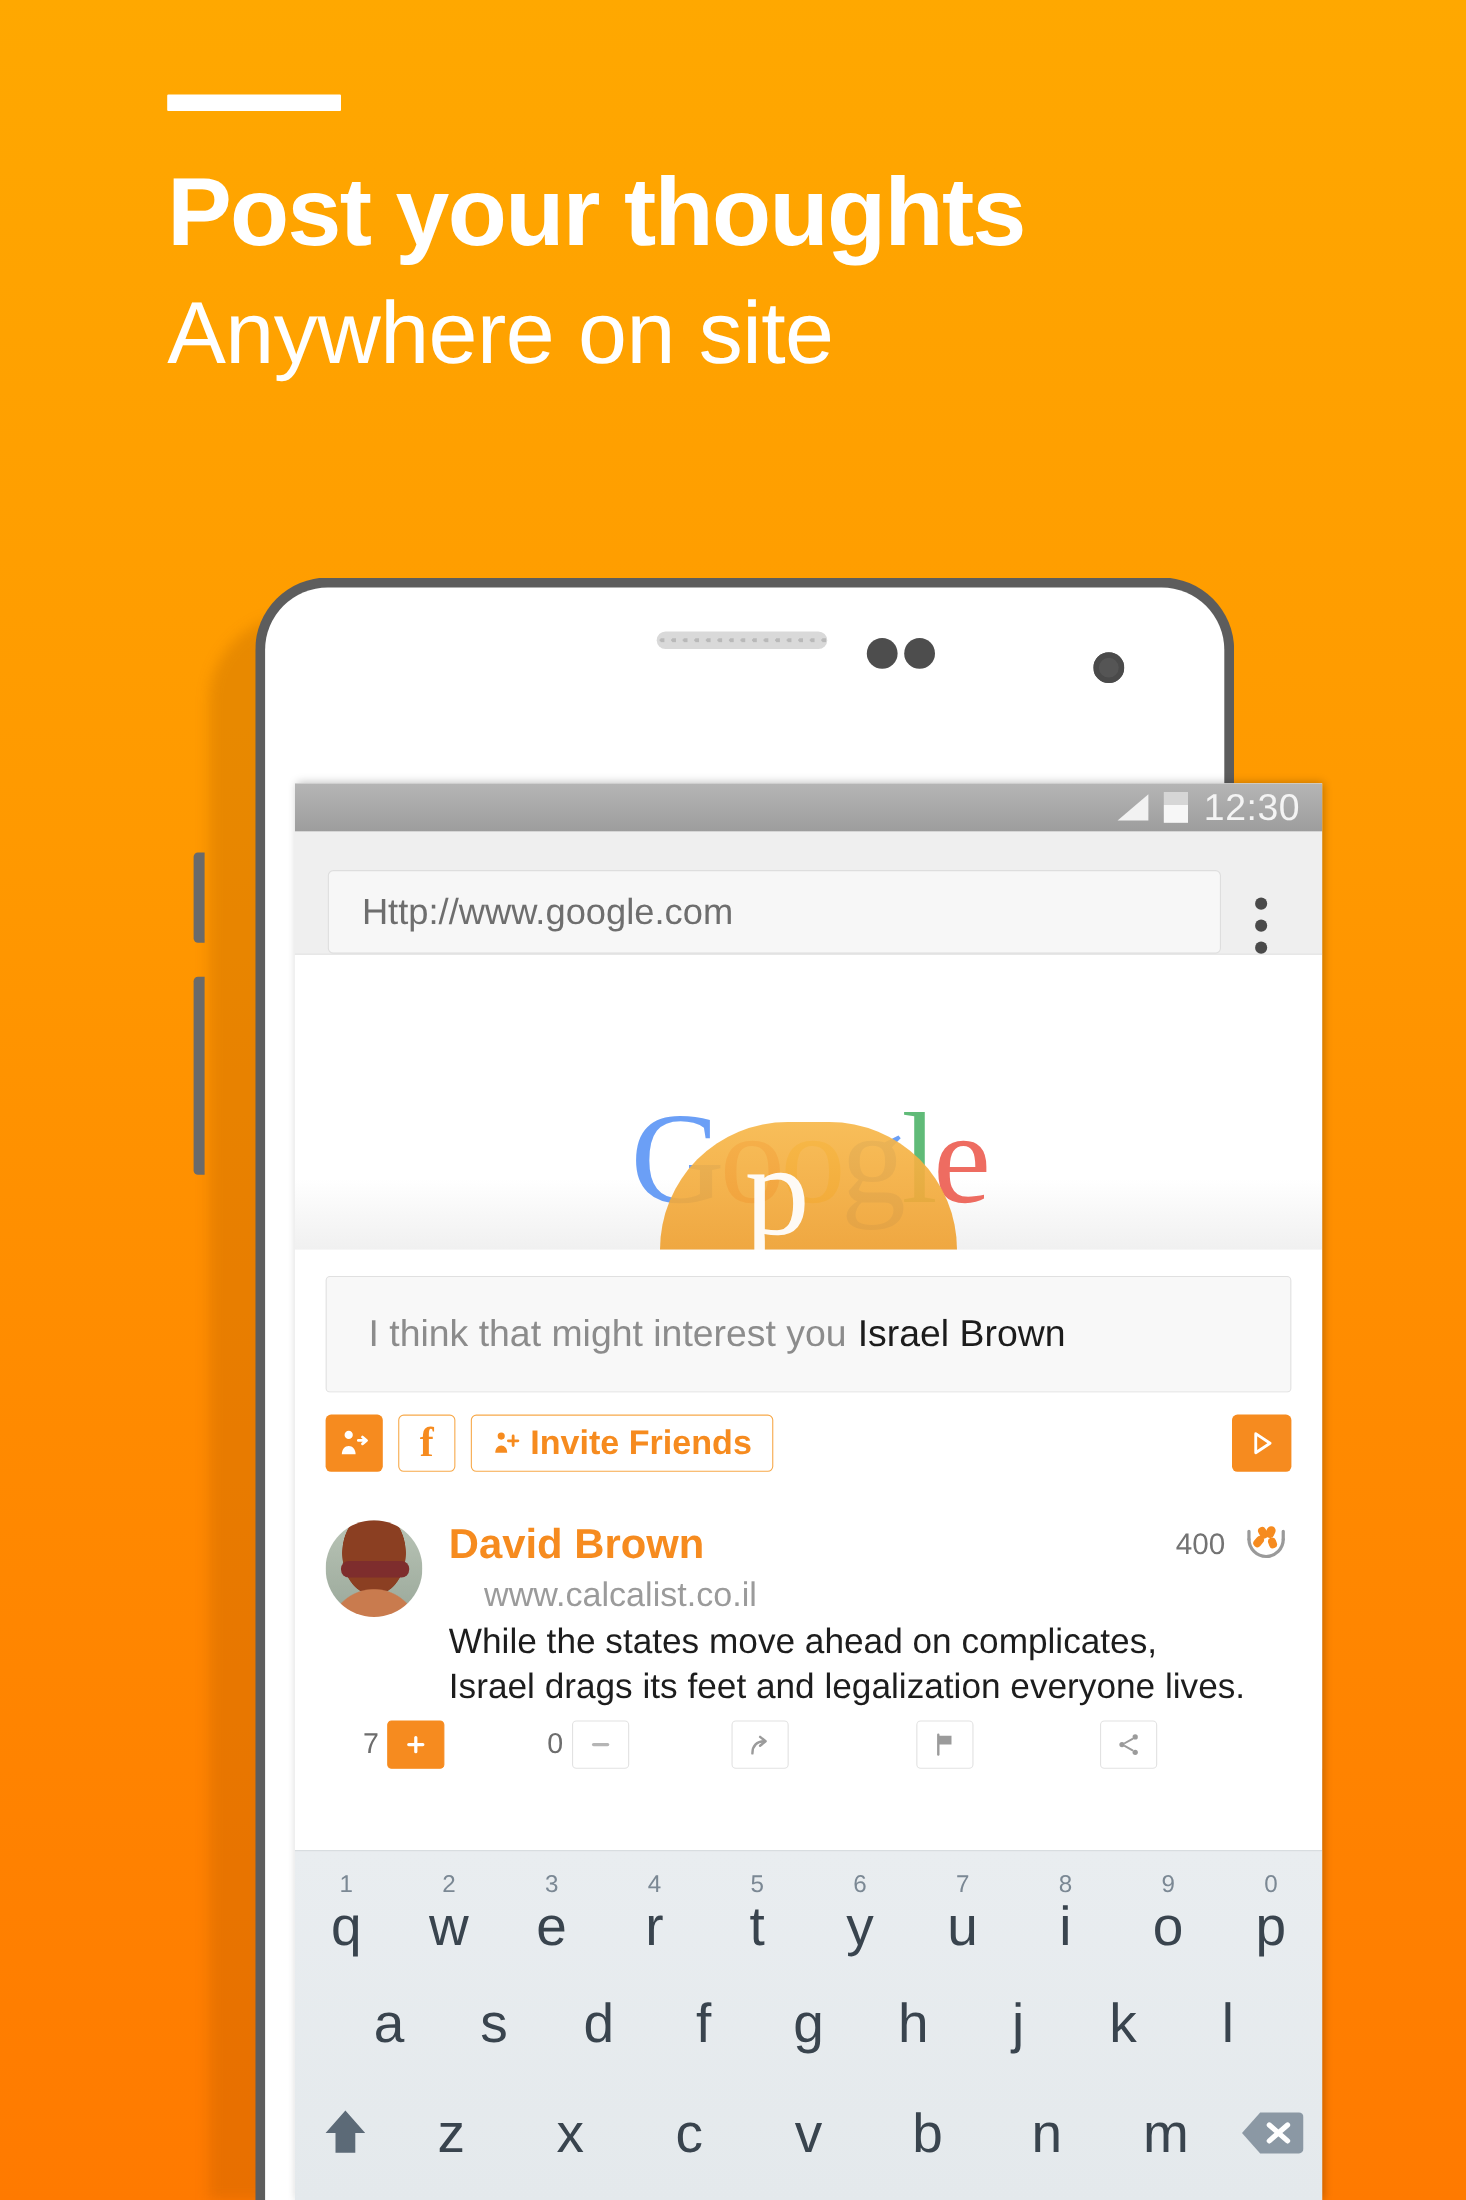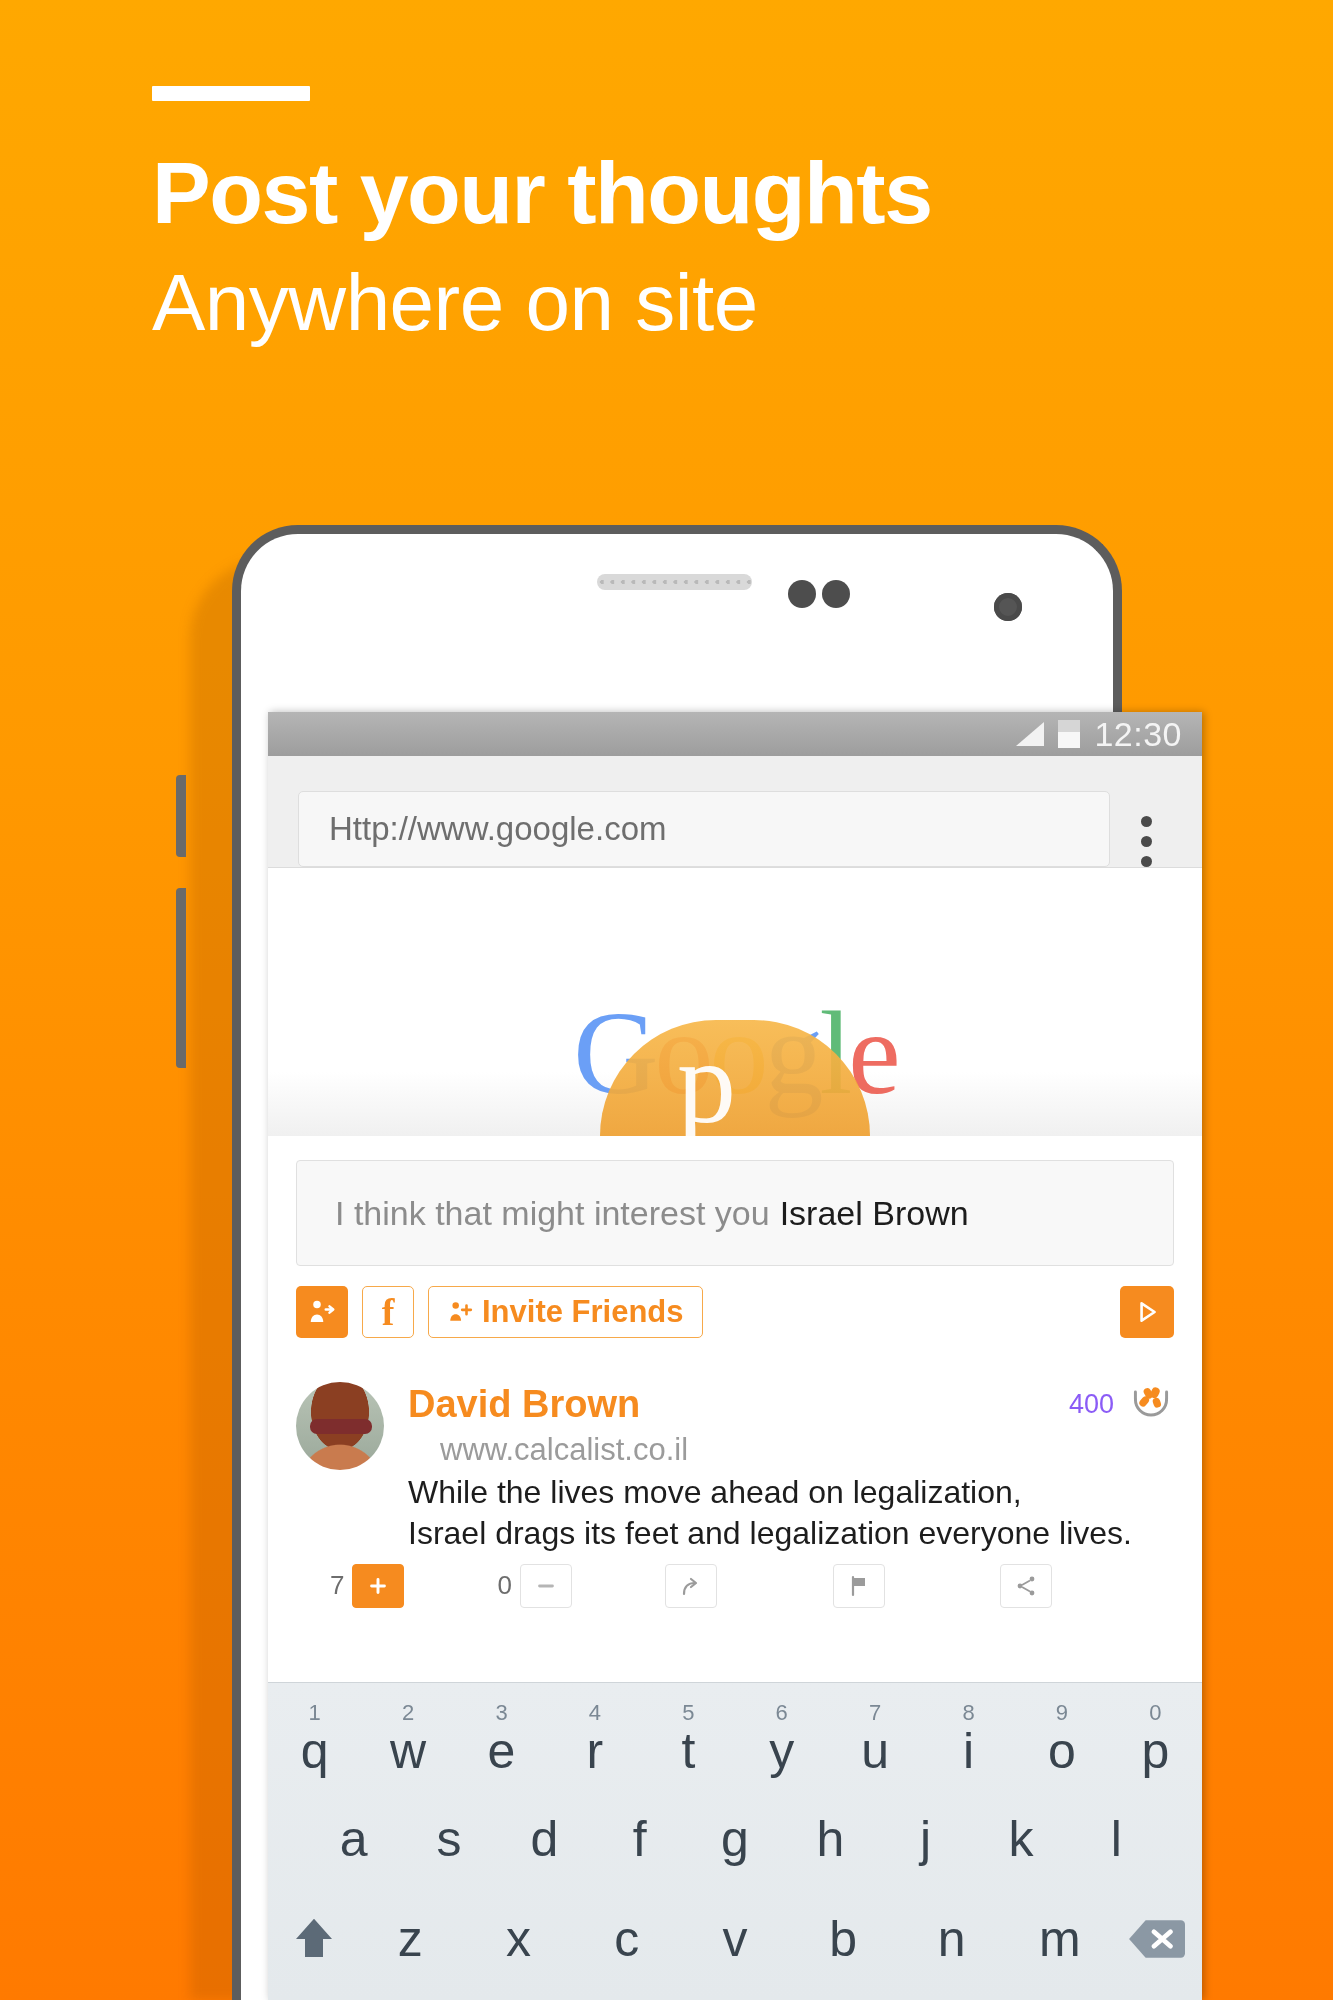--- a/index.html
+++ b/index.html
@@ -178,21 +178,21 @@
       linear-gradient(180deg,#b9c4b6,#9aa89a);
     position:relative; overflow:hidden;
   }
   #avatar .glasses {
     position:absolute; left:14px; top:37px; width:62px; height:15px;
     background:#7e2d2d; border-radius:7px;
   }
   #post-body { flex:1; min-width:0; }
   #post-head { display:flex; align-items:center; }
   #post-author { color:#F68B1F; font-size:38px; font-weight:bold; }
-  #post-score { margin-left:auto; color:#8b5cf6; font-size:27px; margin-right:14px;text-align:right; }
+  #post-score { margin-left:auto; color:#737373; font-size:27px; margin-right:14px;text-align:right; }
   #post-url { color:#9b9b9b; font-size:31px; margin-top:6px;margin-left:32px; }
   #post-text { color:#1d1d1d; font-size:32px; line-height:1.28; margin-top:4px; }
 
   
   #post-actions {
     display:flex; align-items:center; padding:10px 34px 0 62px; gap:0; background:#fff;
   }
   .pa { display:flex; align-items:center; gap:8px; flex:1; }
   .pa .cnt { color:#6d6d6d; font-size:26px; }
   .pa-box { width:52px; height:44px; border:1px solid #e2e2e2; border-radius:4px; display:flex; align-items:center; justify-content:center; background:#fff; }
@@ -304,21 +304,21 @@
           <path d="M3.5 9.5 a8.5 8.5 0 0 0 17 0" fill="none" stroke="#9a9a9a" stroke-width="1.6" stroke-linecap="round"></path>
           <path d="M3.5 9.5 v-4 M20.5 9.5 v-4" stroke="#9a9a9a" stroke-width="1.6" stroke-linecap="round"></path>
           <rect x="8.5" y="3.2" width="4" height="6" rx="2" fill="#F68B1F" transform="rotate(-30 10.5 6.2)"></rect>
           <rect x="12" y="2.8" width="4.4" height="6" rx="2.2" fill="#F68B1F" transform="rotate(25 14 5.8)"></rect>
           <rect x="6.3" y="7.6" width="4" height="6" rx="2" fill="#F68B1F" transform="rotate(40 8.3 10.6)"></rect>
           <rect x="13.2" y="8.6" width="4" height="5.4" rx="2" fill="#F68B1F" transform="rotate(-20 15.2 11.3)"></rect>
         </svg>
       </div>
       <div id="post-url">www.calcalist.co.il</div>
       <div id="post-text">
-        <div>While the lives move ahead on legalization,</div>
+        <div>While the states move ahead on complicates,</div>
         <div>Israel drags its feet and legalization everyone lives.</div>
       </div>
     </div>
   </div>
 
   <div id="post-actions">
     <div class="pa">
       <span class="cnt">7</span>
       <span class="pa-box filled">
         <svg width="22" height="22" viewBox="0 0 24 24">

